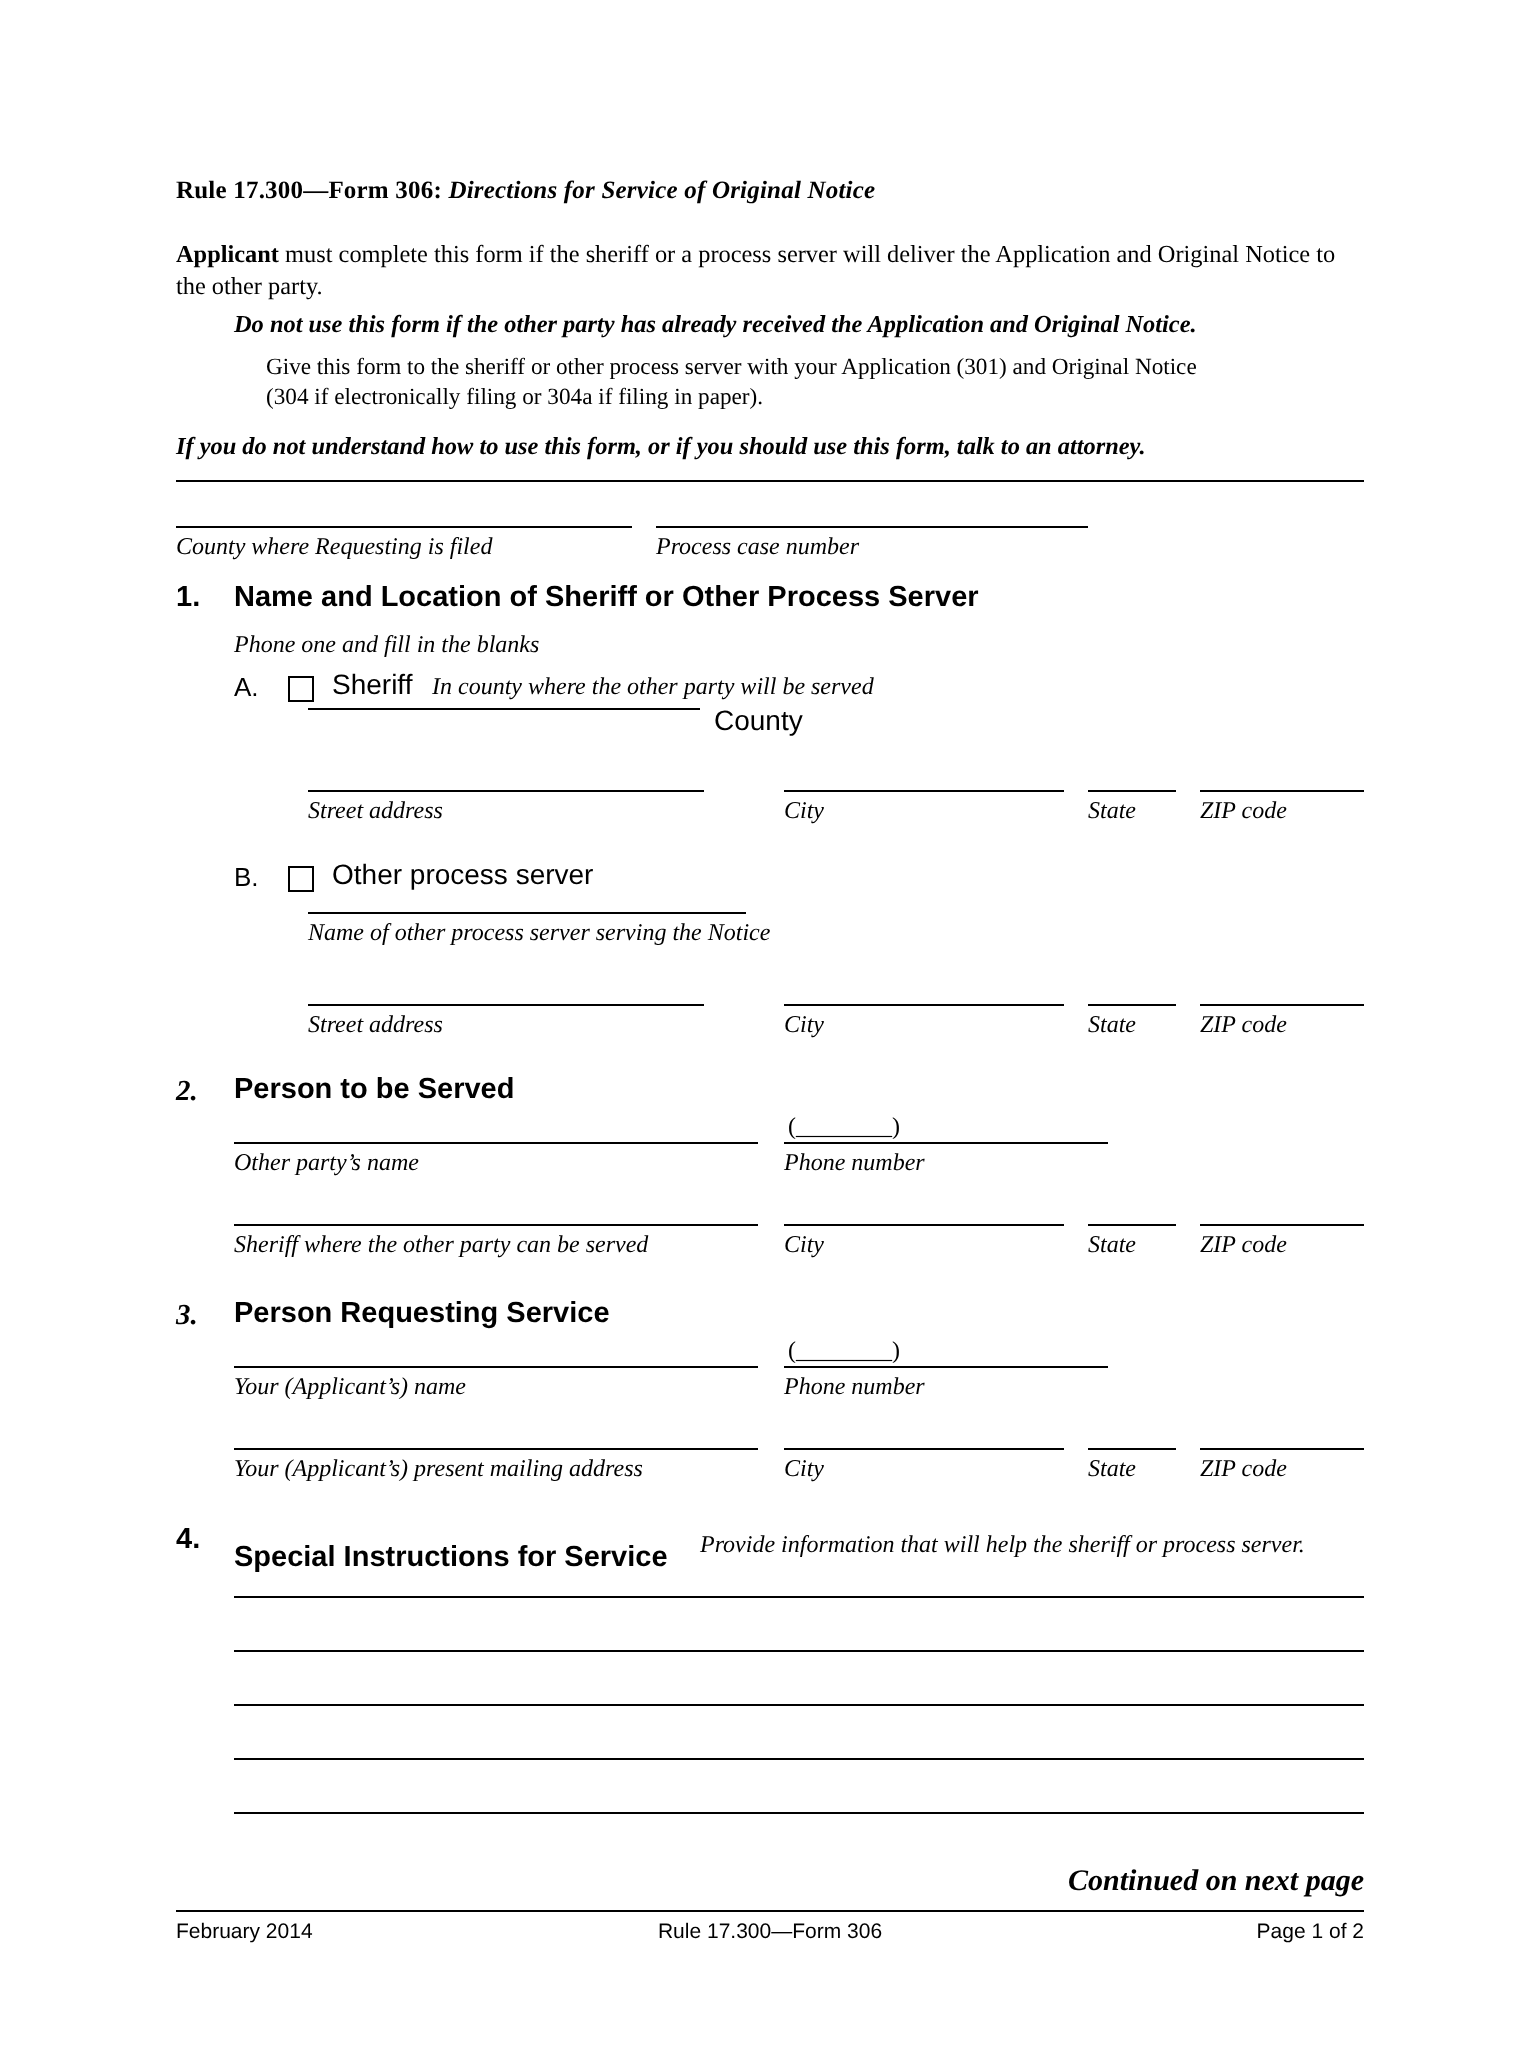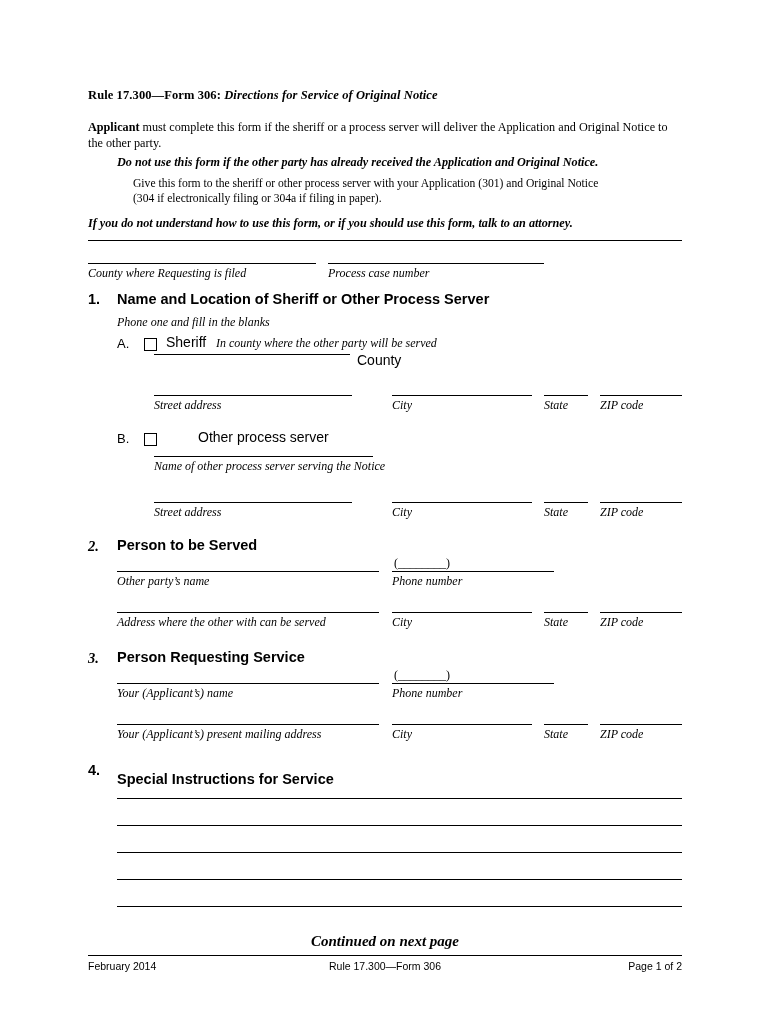--- a/index.html
+++ b/index.html
@@ -224,21 +224,21 @@
       <div class="caption" style="left:304px; top:157px;">City</div>
 
       <div class="uline" style="left:456px; top:154px; width:44px;"></div>
       <div class="caption" style="left:456px; top:157px;">State</div>
 
       <div class="uline" style="left:512px; top:154px; width:82px;"></div>
       <div class="caption" style="left:512px; top:157px;">ZIP code</div>
 
       <div class="optletter" style="left:29px; top:190px;">B.</div>
       <div class="checkbox" style="left:56px; top:192px;"></div>
-      <div class="optlabel" style="left:78px; top:188px;margin-left:32px;">Other process server</div>
+      <div class="optlabel" style="left:78px; top:188px;">Other process server</div>
 
       <div class="uline" style="left:66px; top:215px; width:219px;"></div>
       <div class="plaintext" style="left:69px; top:200px;"></div>
       <div class="caption" style="left:66px; top:218px;">Name of other process server serving the Notice</div>
 
       <div class="uline" style="left:66px; top:261px; width:198px;"></div>
       <div class="caption" style="left:66px; top:264px;">Street address</div>
 
       <div class="uline" style="left:304px; top:261px; width:140px;"></div>
       <div class="caption" style="left:304px; top:264px;">City</div>
@@ -253,21 +253,21 @@
       <div class="sectitle" style="left:29px; top:296px;">Person to be Served</div>
 
       <div class="uline" style="left:29px; top:330px; width:262px;"></div>
       <div class="caption" style="left:29px; top:333px;">Other party’s name</div>
 
       <div class="uline" style="left:304px; top:330px; width:162px;"></div>
       <div class="plaintext" style="left:306px; top:315px;">(________)</div>
       <div class="caption" style="left:304px; top:333px;">Phone number</div>
 
       <div class="uline" style="left:29px; top:371px; width:262px;"></div>
-      <div class="caption" style="left:29px; top:374px;">Address where the other with can be served</div>
+      <div class="caption" style="left:29px; top:374px;">Sheriff where the other party can be served</div>
 
       <div class="uline" style="left:304px; top:371px; width:140px;"></div>
       <div class="caption" style="left:304px; top:374px;">City</div>
 
       <div class="uline" style="left:456px; top:371px; width:44px;"></div>
       <div class="caption" style="left:456px; top:374px;">State</div>
 
       <div class="uline" style="left:512px; top:371px; width:82px;"></div>
       <div class="caption" style="left:512px; top:374px;">ZIP code</div>
 
@@ -288,28 +288,29 @@
       <div class="caption" style="left:304px; top:486px;">City</div>
 
       <div class="uline" style="left:456px; top:483px; width:44px;"></div>
       <div class="caption" style="left:456px; top:486px;">State</div>
 
       <div class="uline" style="left:512px; top:483px; width:82px;"></div>
       <div class="caption" style="left:512px; top:486px;">ZIP code</div>
 
       <div class="secnum" style="left:0px; top:521px;">4.</div>
       <div class="sectitle" style="left:29px; top:530px;">Special Instructions for Service</div>
+      <div class="caption" style="left:262px; top:524px;">Provide information that will help the sheriff or process server.</div>
 
       <div class="uline" style="left:29px; top:557px; width:565px;"></div>
       <div class="uline" style="left:29px; top:584px; width:565px;"></div>
       <div class="uline" style="left:29px; top:611px; width:565px;"></div>
       <div class="uline" style="left:29px; top:638px; width:565px;"></div>
       <div class="uline" style="left:29px; top:665px; width:565px;"></div>
 
-      <div class="continued" style="left:0px; top:692px;">Continued on next page</div>
+      <div class="continued" style="left:0px; top:692px;text-align:right;">Continued on next page</div>
 
     </div>
   </div>
 
   <div class="footer">
     <hr>
     <div class="footer-row">
       <span class="footer-left">February 2014</span>
       <span class="footer-center">Rule 17.300—Form 306</span>
       <span class="footer-right">Page 1 of 2</span>

